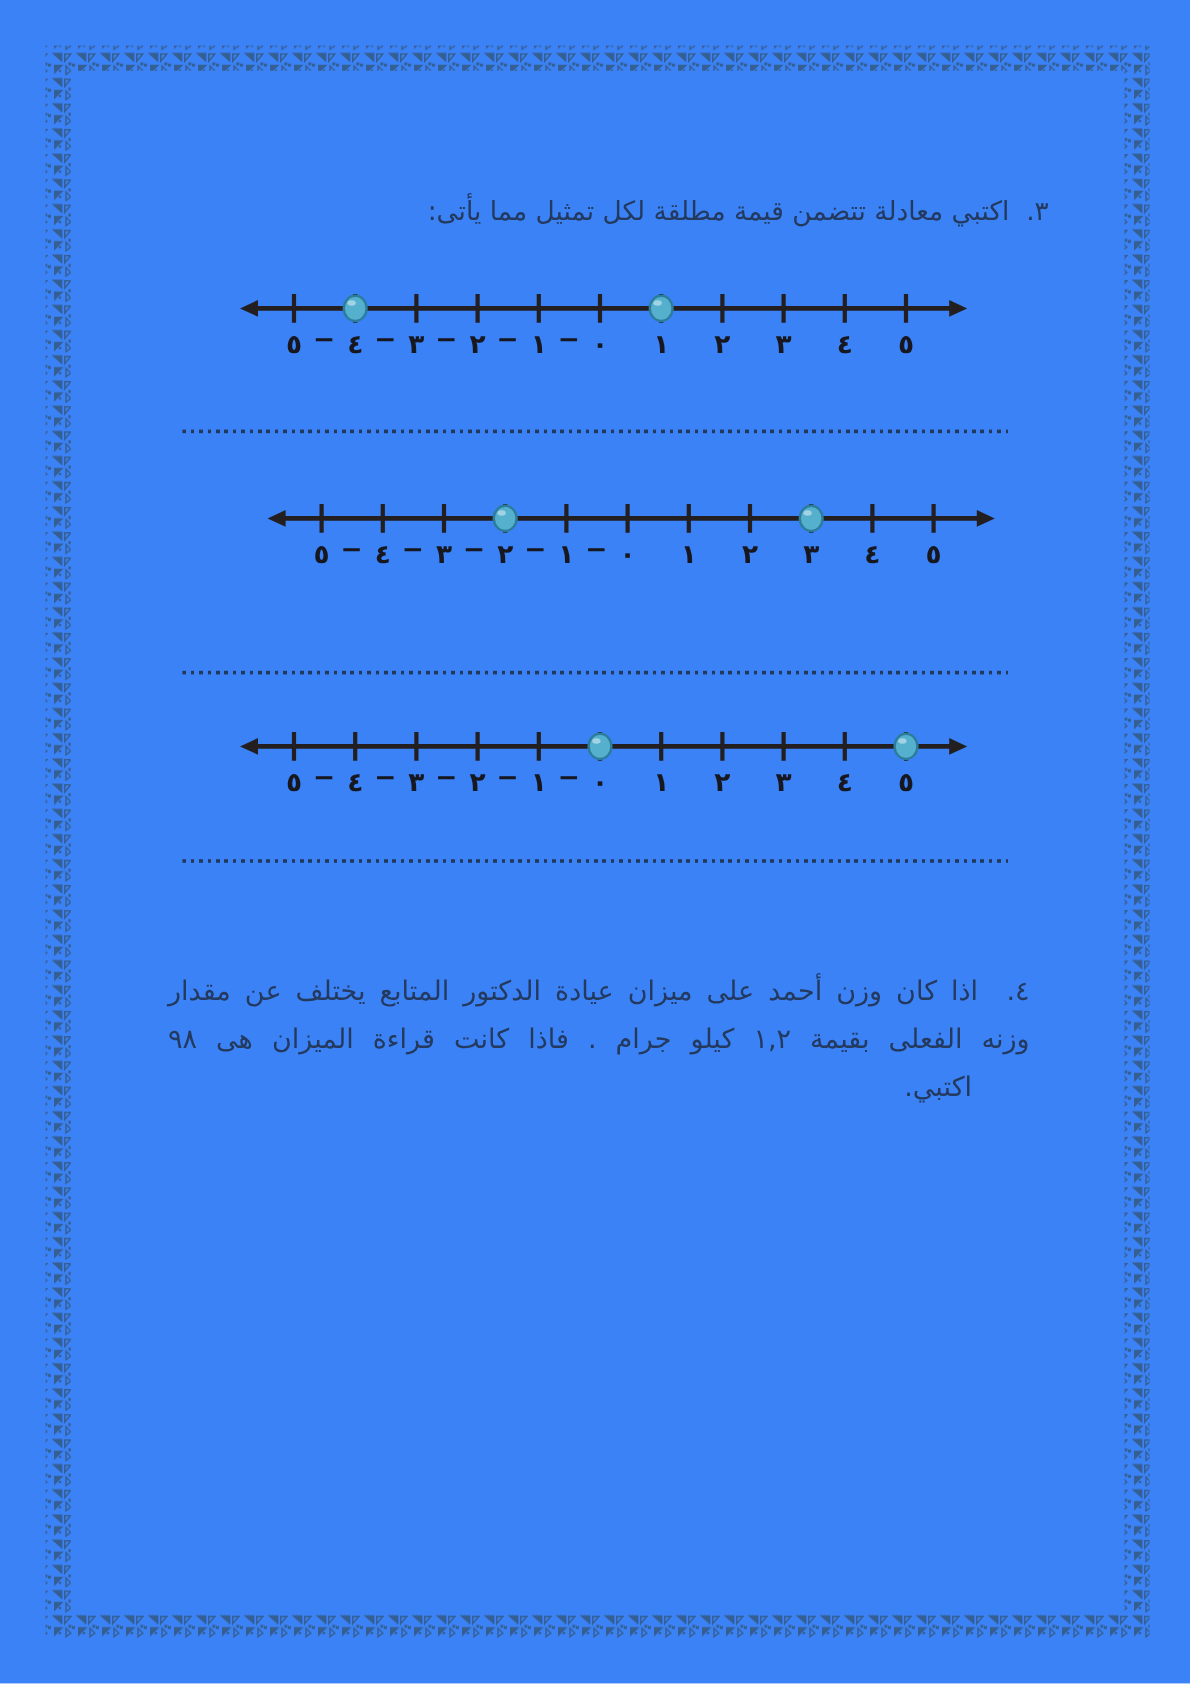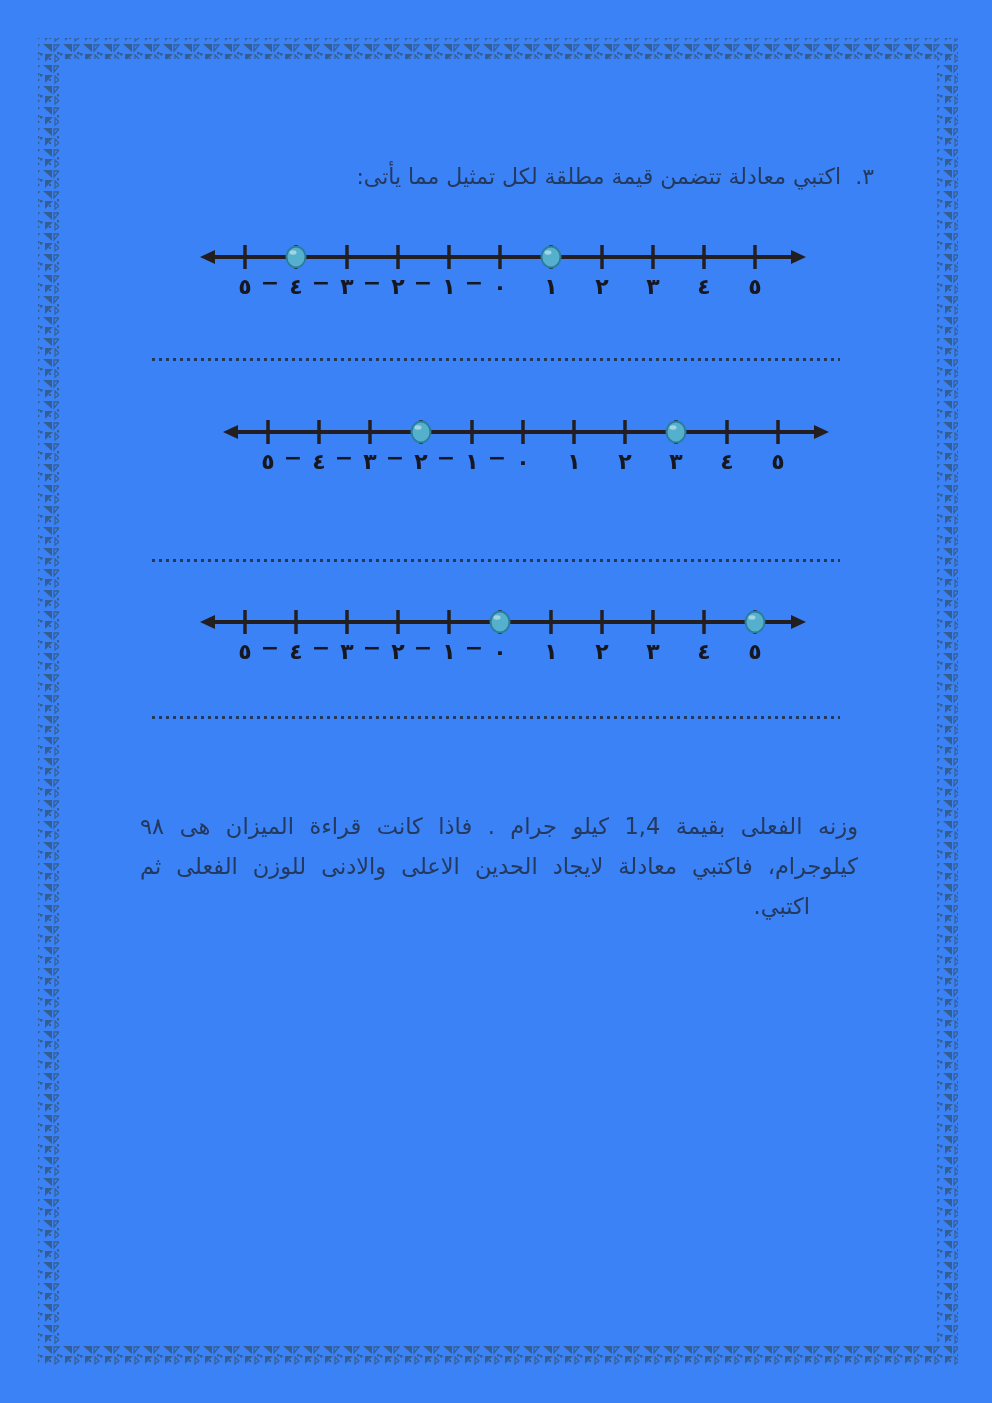--- a/index.html
+++ b/index.html
@@ -171,18 +171,21 @@
       <text x="557" y="70" text-anchor="middle" font-size="22" font-weight="bold" fill="#17171f">٥</text>
       <ellipse cx="302" cy="33" rx="9.5" ry="10.5" fill="#55b0ce" stroke="#2b7d9b" stroke-width="2"></ellipse>
       <ellipse cx="299" cy="28.5" rx="3.5" ry="2.2" fill="rgba(255,255,255,0.45)"></ellipse>
       <ellipse cx="557" cy="33" rx="9.5" ry="10.5" fill="#55b0ce" stroke="#2b7d9b" stroke-width="2"></ellipse>
       <ellipse cx="554" cy="28.5" rx="3.5" ry="2.2" fill="rgba(255,255,255,0.45)"></ellipse>
     </svg>
 
   <div class="dotted d3"></div>
 
   <div class="q4">
-    <div class="q4-line">وزنه الفعلى بقيمة 1,4 كيلو جرام . فاذا كانت قراءة الميزان هى ٩٨</div>
-    <div class="q4-line">كيلوجرام، فاكتبي معادلة لايجاد الحدين الاعلى والادنى للوزن الفعلى ثم</div>
+    <div class="q4-line">
+      <span class="qnum">٤.</span>
+      <span>اذا كان وزن أحمد على ميزان عيادة الدكتور المتابع يختلف عن مقدار</span>
+    </div>
+    <div class="q4-line">وزنه الفعلى بقيمة ١,٢ كيلو جرام . فاذا كانت قراءة الميزان هى ٩٨</div>
     <div class="q4-line q4-last">اكتبي.</div>
   </div>
 
 </div>
 
 </body></html>

